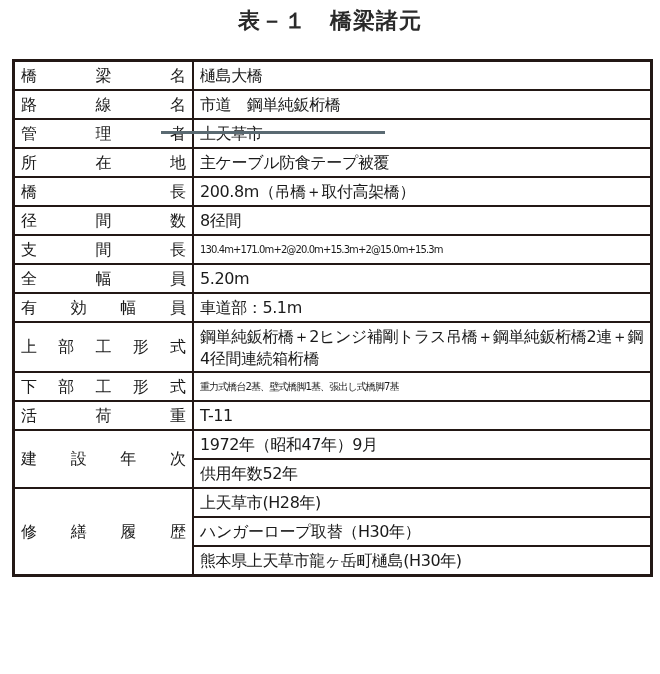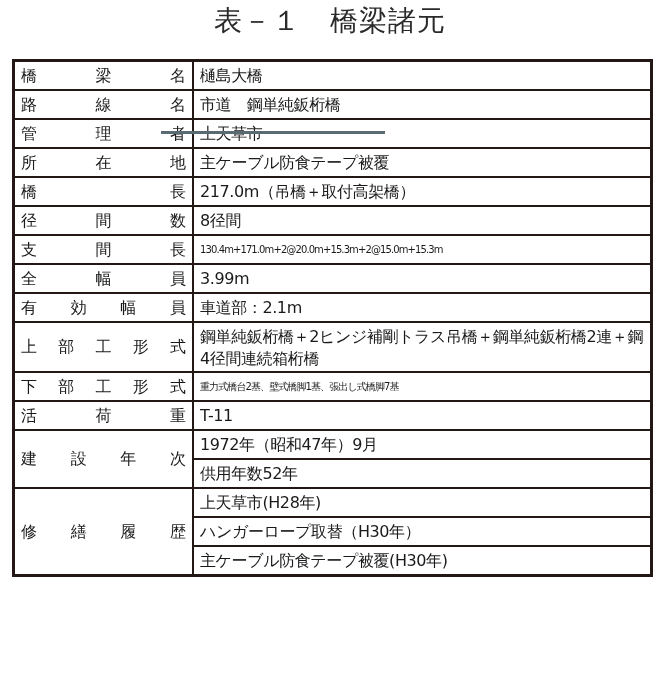--- a/index.html
+++ b/index.html
@@ -14,24 +14,25 @@
       overflow: hidden;
       font-family: "DejaVu Sans", "Liberation Sans", sans-serif;
       color: #1a1a1a;
     }
     .title {
       position: absolute;
       top: 6px;
       left: 0;
       width: 660px;
       text-align: center;
-      font-size: 28px;
+      font-size: 22px;
       line-height: 30px;
       color: #2a2a2a;
       letter-spacing: 1px;
+      font-weight: bold;
     }
     table.spec {
       position: absolute;
       left: 12px;
       top: 59px;
       width: 641px;
       border-collapse: collapse;
       border: 3px solid #231815;
       table-layout: fixed;
     }
@@ -123,21 +124,21 @@
         </td>
       <td class="value">主ケーブル防食テープ被覆</td>
     </tr>
     <tr>
       <td class="label">
           <div class="lbl">
             <span>橋</span>
             <span>長</span>
           </div>
         </td>
-      <td class="value">217.0m（吊橋＋取付高架橋）</td>
+      <td class="value">200.8m（吊橋＋取付高架橋）</td>
     </tr>
     <tr>
       <td class="label">
           <div class="lbl">
             <span>径</span>
             <span>間</span>
             <span>数</span>
           </div>
         </td>
       <td class="value">8径間</td>
@@ -153,32 +154,32 @@
       <td class="value narrow">130.4m+171.0m+2@20.0m+15.3m+2@15.0m+15.3m</td>
     </tr>
     <tr>
       <td class="label">
           <div class="lbl">
             <span>全</span>
             <span>幅</span>
             <span>員</span>
           </div>
         </td>
-      <td class="value">3.99m</td>
+      <td class="value">5.20m</td>
     </tr>
     <tr>
       <td class="label">
           <div class="lbl">
             <span>有</span>
             <span>効</span>
             <span>幅</span>
             <span>員</span>
           </div>
         </td>
-      <td class="value">車道部：2.1m</td>
+      <td class="value">車道部：5.1m</td>
     </tr>
     <tr>
       <td class="label" style="height:48px;">
           <div class="lbl">
             <span>上</span>
             <span>部</span>
             <span>工</span>
             <span>形</span>
             <span>式</span>
           </div>
@@ -229,18 +230,18 @@
             <span>履</span>
             <span>歴</span>
           </div>
         </td>
       <td class="value">上天草市(H28年)</td>
     </tr>
     <tr>
       <td class="value">ハンガーロープ取替（H30年）</td>
     </tr>
     <tr>
-      <td class="value">主ケーブル防食テープ被覆(H30年)</td>
+      <td class="value">熊本県上天草市龍ヶ岳町樋島(H30年)</td>
     </tr>
   </tbody>
 </table>
 
 <div class="annot-line"></div>
 
 </body></html>

